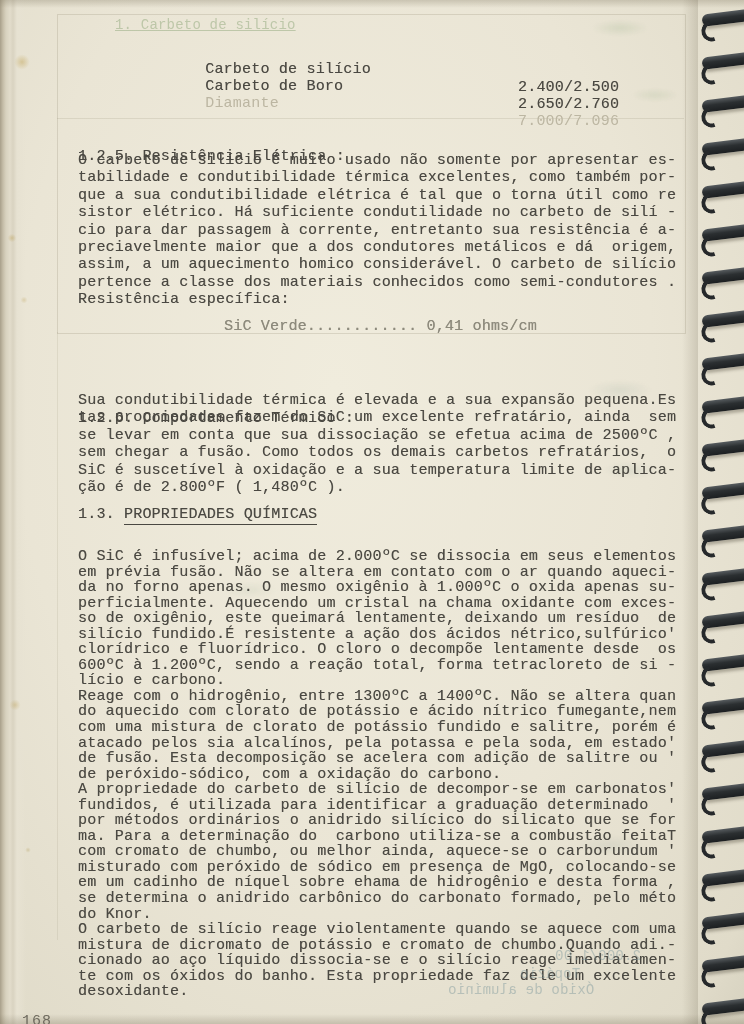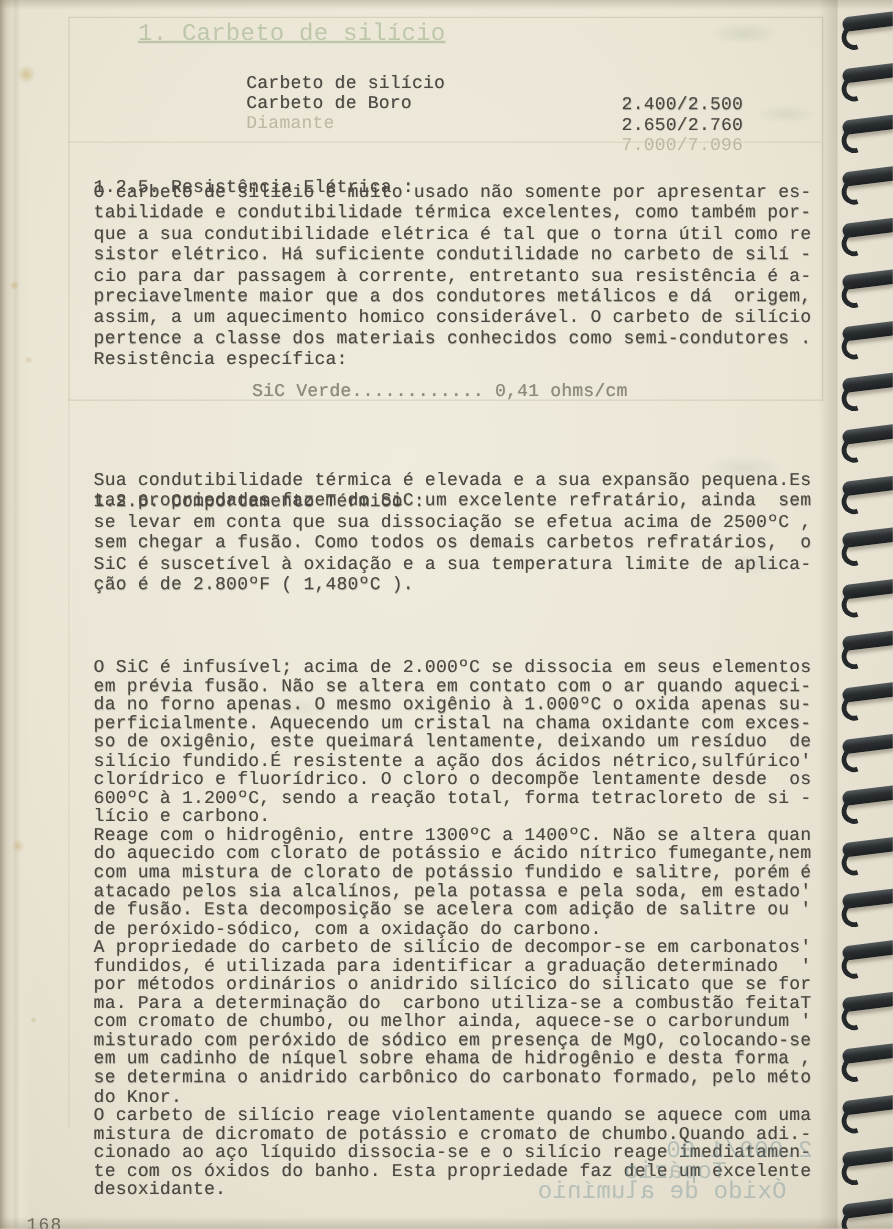--- a/index.html
+++ b/index.html
@@ -52,21 +52,21 @@
     text-shadow:.3px .3px .6px rgba(72,68,58,.45);
   }
   .tight{line-height:15.55px;}
   .semi-faded{color:#8d8a7c;}
   .very-faded{color:#bcb6a2;text-shadow:none;}
   .h-row{position:absolute;left:150px;width:540px;}
   .h-row .val{position:absolute;left:368px;}
   .underlined{border-bottom:1.4px solid #4a4842;padding-bottom:1px;}
   
   .ghost-text{position:absolute;color:rgba(125,150,155,.45);white-space:pre;
-    font-size:20px;letter-spacing:.2px;filter:blur(.6px);}
+    font-size:14px;letter-spacing:.2px;filter:blur(.6px);}
   .mirror{transform:scaleX(-1);}
   .ghost-green{color:rgba(140,165,120,.48);}
   
   .page-edge-shadow{position:absolute;top:0;bottom:0;left:682px;width:16px;
     background:linear-gradient(to right, rgba(110,102,82,0), rgba(110,102,82,.22));}
   .comb{position:absolute;top:0;right:0;width:62px;height:1024px;}
   .tooth{position:absolute;right:-3px;width:45px;height:12px;
     background:linear-gradient(180deg,#565b5e 0%,#2b2f31 45%,#1c1f21 100%);
     border-radius:7px 3px 3px 7px;transform:rotate(-7deg);
     box-shadow:0 3px 3px rgba(70,64,48,.35);}
@@ -111,30 +111,31 @@
   <div class="typed" style="left:78px;top:152px;">O carbeto de silício é muito usado não somente por apresentar es-
 tabilidade e condutibilidade térmica excelentes, como também por-
 que a sua condutibilidade elétrica é tal que o torna útil como re
 sistor elétrico. Há suficiente condutilidade no carbeto de silí -
 cio para dar passagem à corrente, entretanto sua resistência é a-
 preciavelmente maior que a dos condutores metálicos e dá  origem,
 assim, a um aquecimento homico considerável. O carbeto de silício
 pertence a classe dos materiais conhecidos como semi-condutores .
 Resistência específica:</div>
 
-  <div class="typed semi-faded" style="left:210px;top:318px;">SiC Verde............ 0,41 ohms/cm</div>
+  <div class="typed semi-faded" style="left:224px;top:318px;">SiC Verde............ 0,41 ohms/cm</div>
 
   <div class="typed" style="left:78px;top:364px;margin-top:46px;">1.2.6. Comportamento Térmico :</div>
   <div class="typed" style="left:78px;top:392px;">Sua condutibilidade térmica é elevada e a sua expansão pequena.Es
 tas propriedades fazem do SiC um excelente refratário, ainda  sem
 se levar em conta que sua dissociação se efetua acima de 2500ºC ,
 sem chegar a fusão. Como todos os demais carbetos refratários,  o
 SiC é suscetível à oxidação e a sua temperatura limite de aplica-
 ção é de 2.800ºF ( 1,480ºC ).</div>
 
+  <div class="typed" style="left:78px;top:506px;"><span>1.3.</span><span> </span><span class="underlined">PROPRIEDADES QUÍMICAS</span></div>
   <div class="typed tight" style="left:78px;top:549px;">O SiC é infusível; acima de 2.000ºC se dissocia em seus elementos
 em prévia fusão. Não se altera em contato com o ar quando aqueci-
 da no forno apenas. O mesmo oxigênio à 1.000ºC o oxida apenas su-
 perficialmente. Aquecendo um cristal na chama oxidante com exces-
 so de oxigênio, este queimará lentamente, deixando um resíduo  de
 silício fundido.É resistente a ação dos ácidos nétrico,sulfúrico'
 clorídrico e fluorídrico. O cloro o decompõe lentamente desde  os
 600ºC à 1.200ºC, sendo a reação total, forma tetracloreto de si -
 lício e carbono.
 Reage com o hidrogênio, entre 1300ºC a 1400ºC. Não se altera quan

